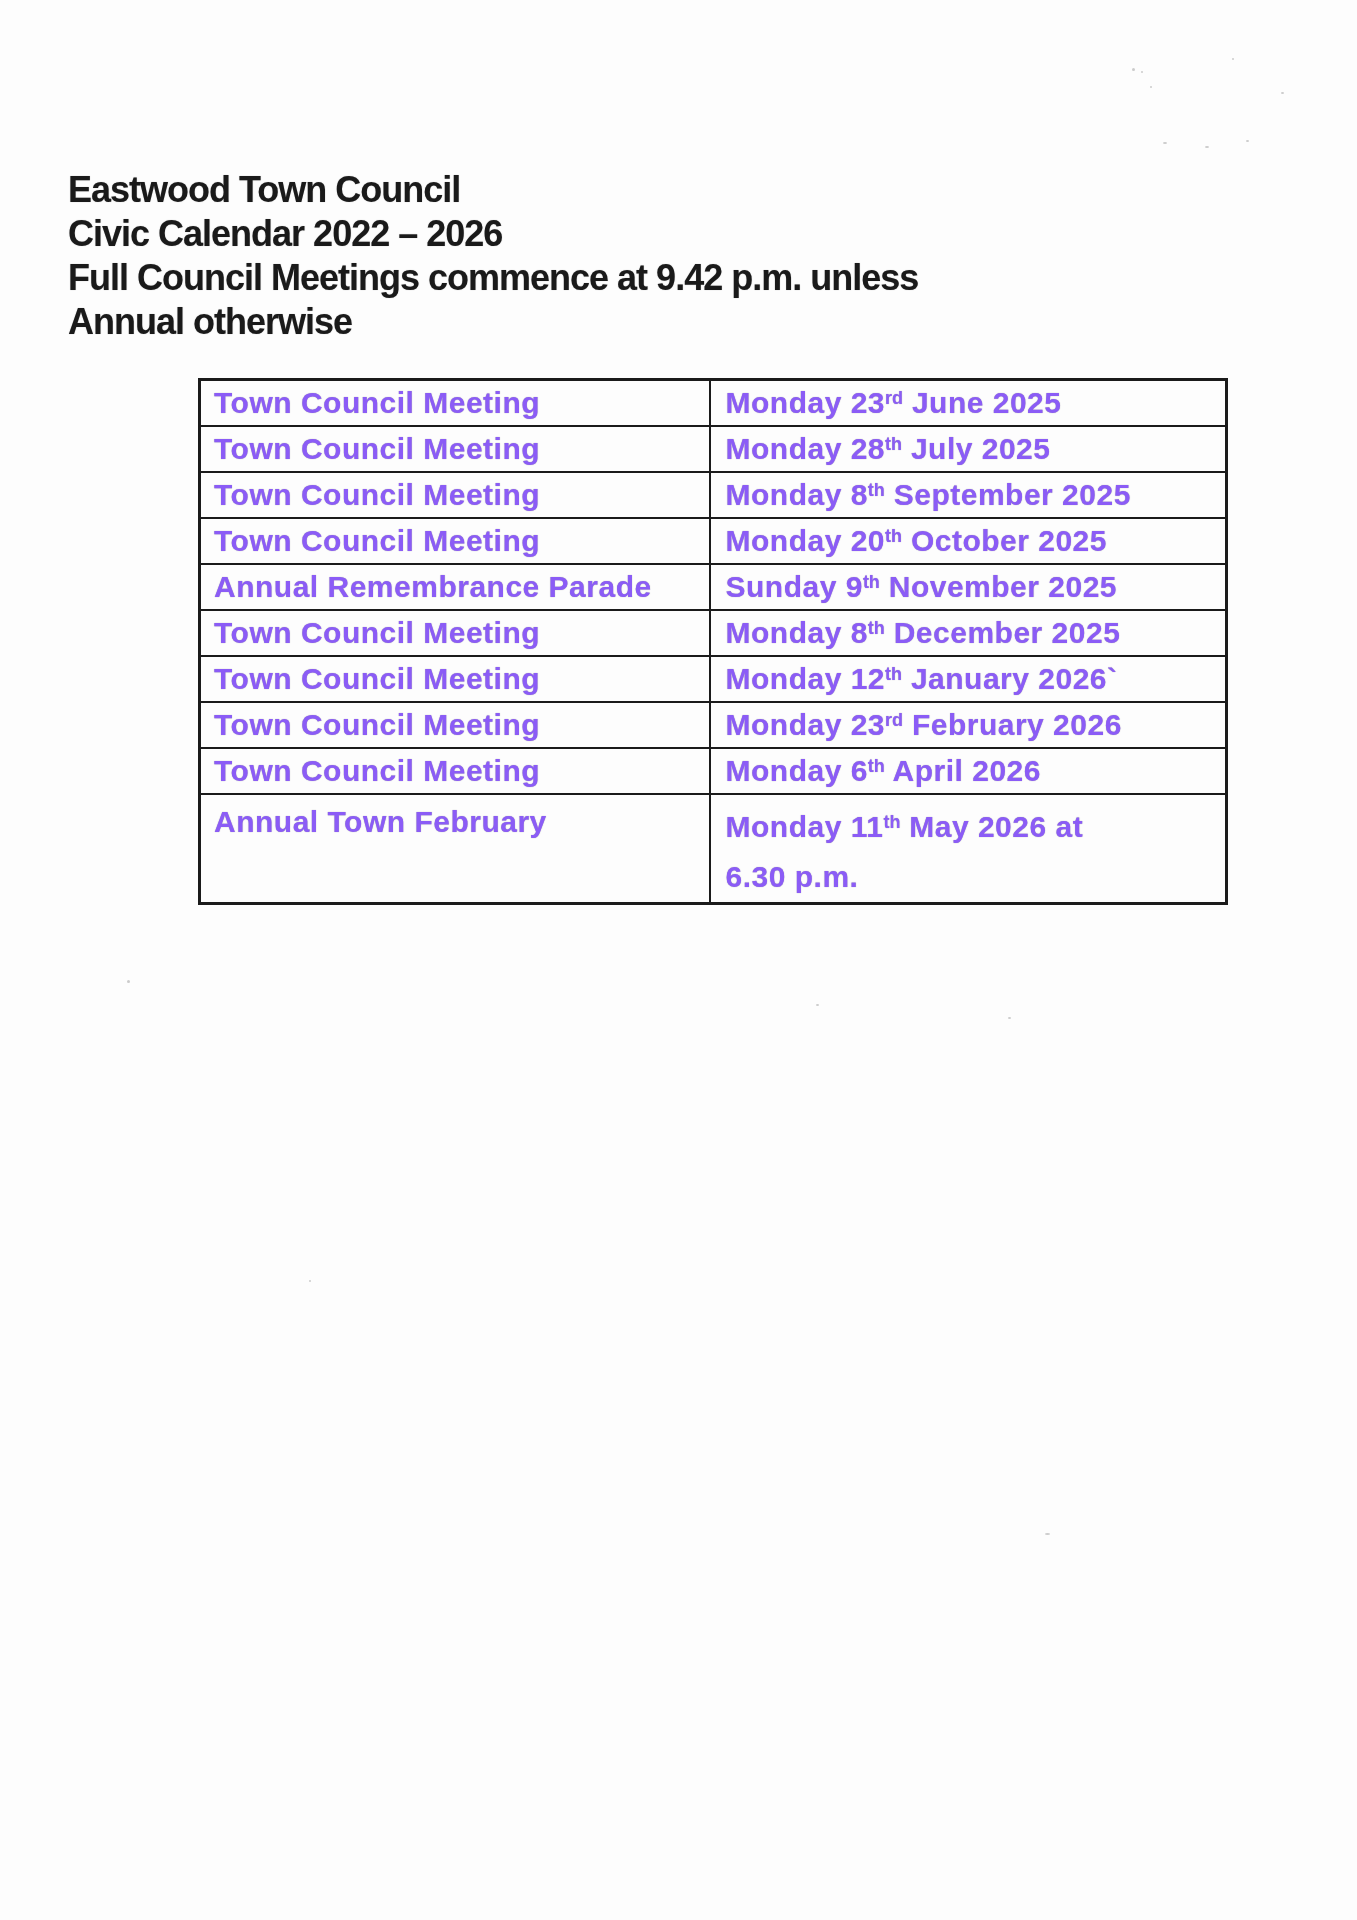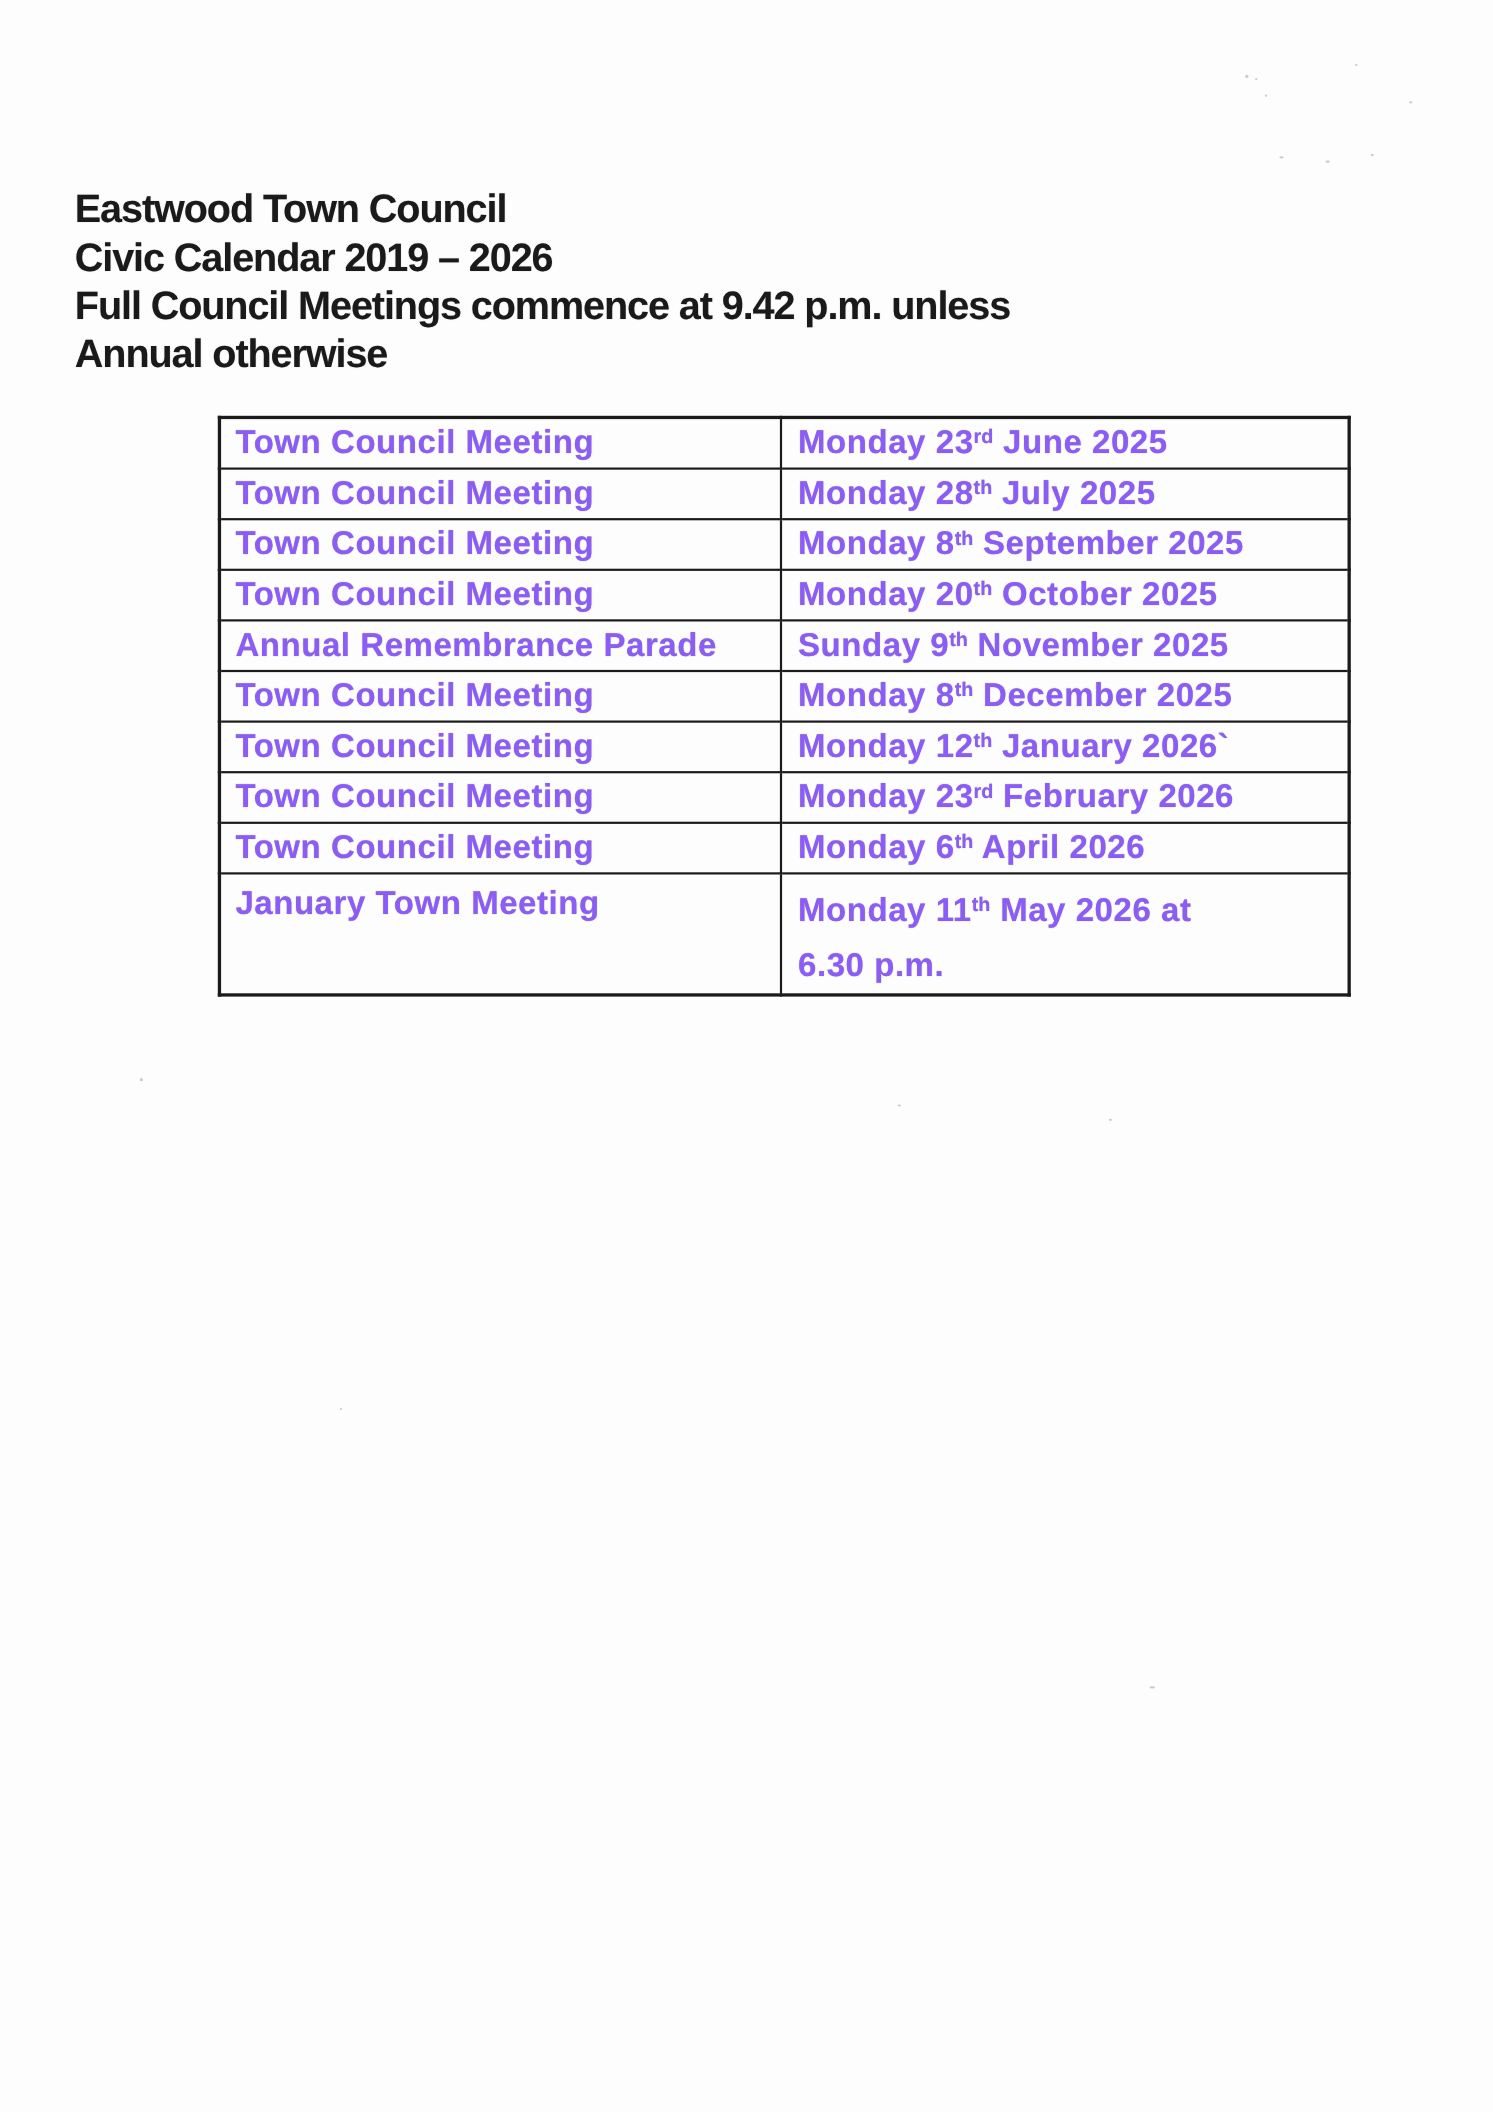--- a/index.html
+++ b/index.html
@@ -79,21 +79,21 @@
     opacity:0.45;
   }
 </style>
 </head>
 <body>
 
 <div class="page">
 
   <div class="title-block">
     <div>Eastwood Town Council</div>
-    <div>Civic Calendar 2019 – 2026</div>
+    <div>Civic Calendar 2022 – 2026</div>
     <div>Full Council Meetings commence at 9.42 p.m. unless</div>
     <div>Annual otherwise</div>
   </div>
 
   <table class="calendar">
     <colgroup>
       <col class="c-event">
       <col class="c-date">
     </colgroup>
     <tbody id="calendar-body">
@@ -127,21 +127,21 @@
         </tr>
         <tr>
           <td class="event-cell">Town Council Meeting</td>
           <td class="date-cell">Monday 23<sup class="ord">rd</sup> February 2026</td>
         </tr>
         <tr>
           <td class="event-cell">Town Council Meeting</td>
           <td class="date-cell">Monday 6<sup class="ord">th</sup> April 2026</td>
         </tr>
         <tr class="tall">
-          <td class="event-cell">January Town Meeting</td>
+          <td class="event-cell">Annual Town February</td>
           <td class="date-cell">Monday 11<sup class="ord">th</sup> May 2026 at<br>6.30 p.m.</td>
         </tr>
       </tbody>
   </table>
 
   <span class="speck" style="left:1132px;top:68px;width:3px;height:3px;"></span>
   <span class="speck" style="left:1141px;top:71px;width:2px;height:2px;"></span>
   <span class="speck" style="left:1150px;top:86px;width:2px;height:2px;"></span>
   <span class="speck" style="left:1232px;top:58px;width:2px;height:2px;"></span>
   <span class="speck" style="left:1281px;top:92px;width:3px;height:2px;"></span>

